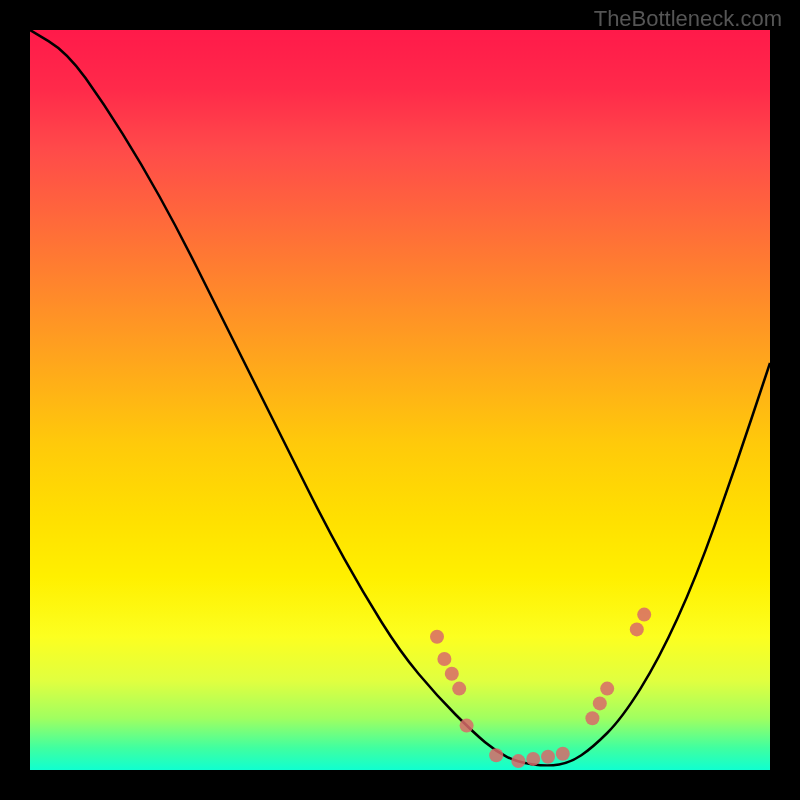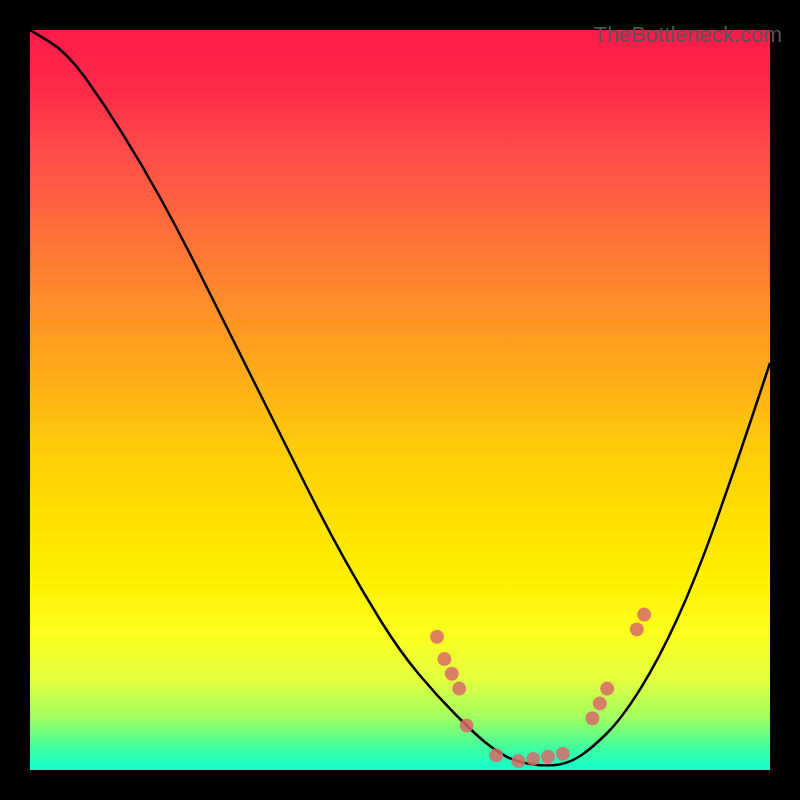--- a/index.html
+++ b/index.html
@@ -5,21 +5,21 @@
   * { margin: 0; padding: 0; box-sizing: border-box; }
   body {
     width: 800px;
     height: 800px;
     background: #000;
     position: relative;
     font-family: Arial, sans-serif;
   }
   .watermark {
     position: absolute;
-    top: 22px;
+    top: 6px;
     right: 18px;
     color: #555;
     font-size: 22px;
     font-weight: 500;
     z-index: 10;
   }
   .plot-area {
     position: absolute;
     left: 30px;
     top: 30px;

